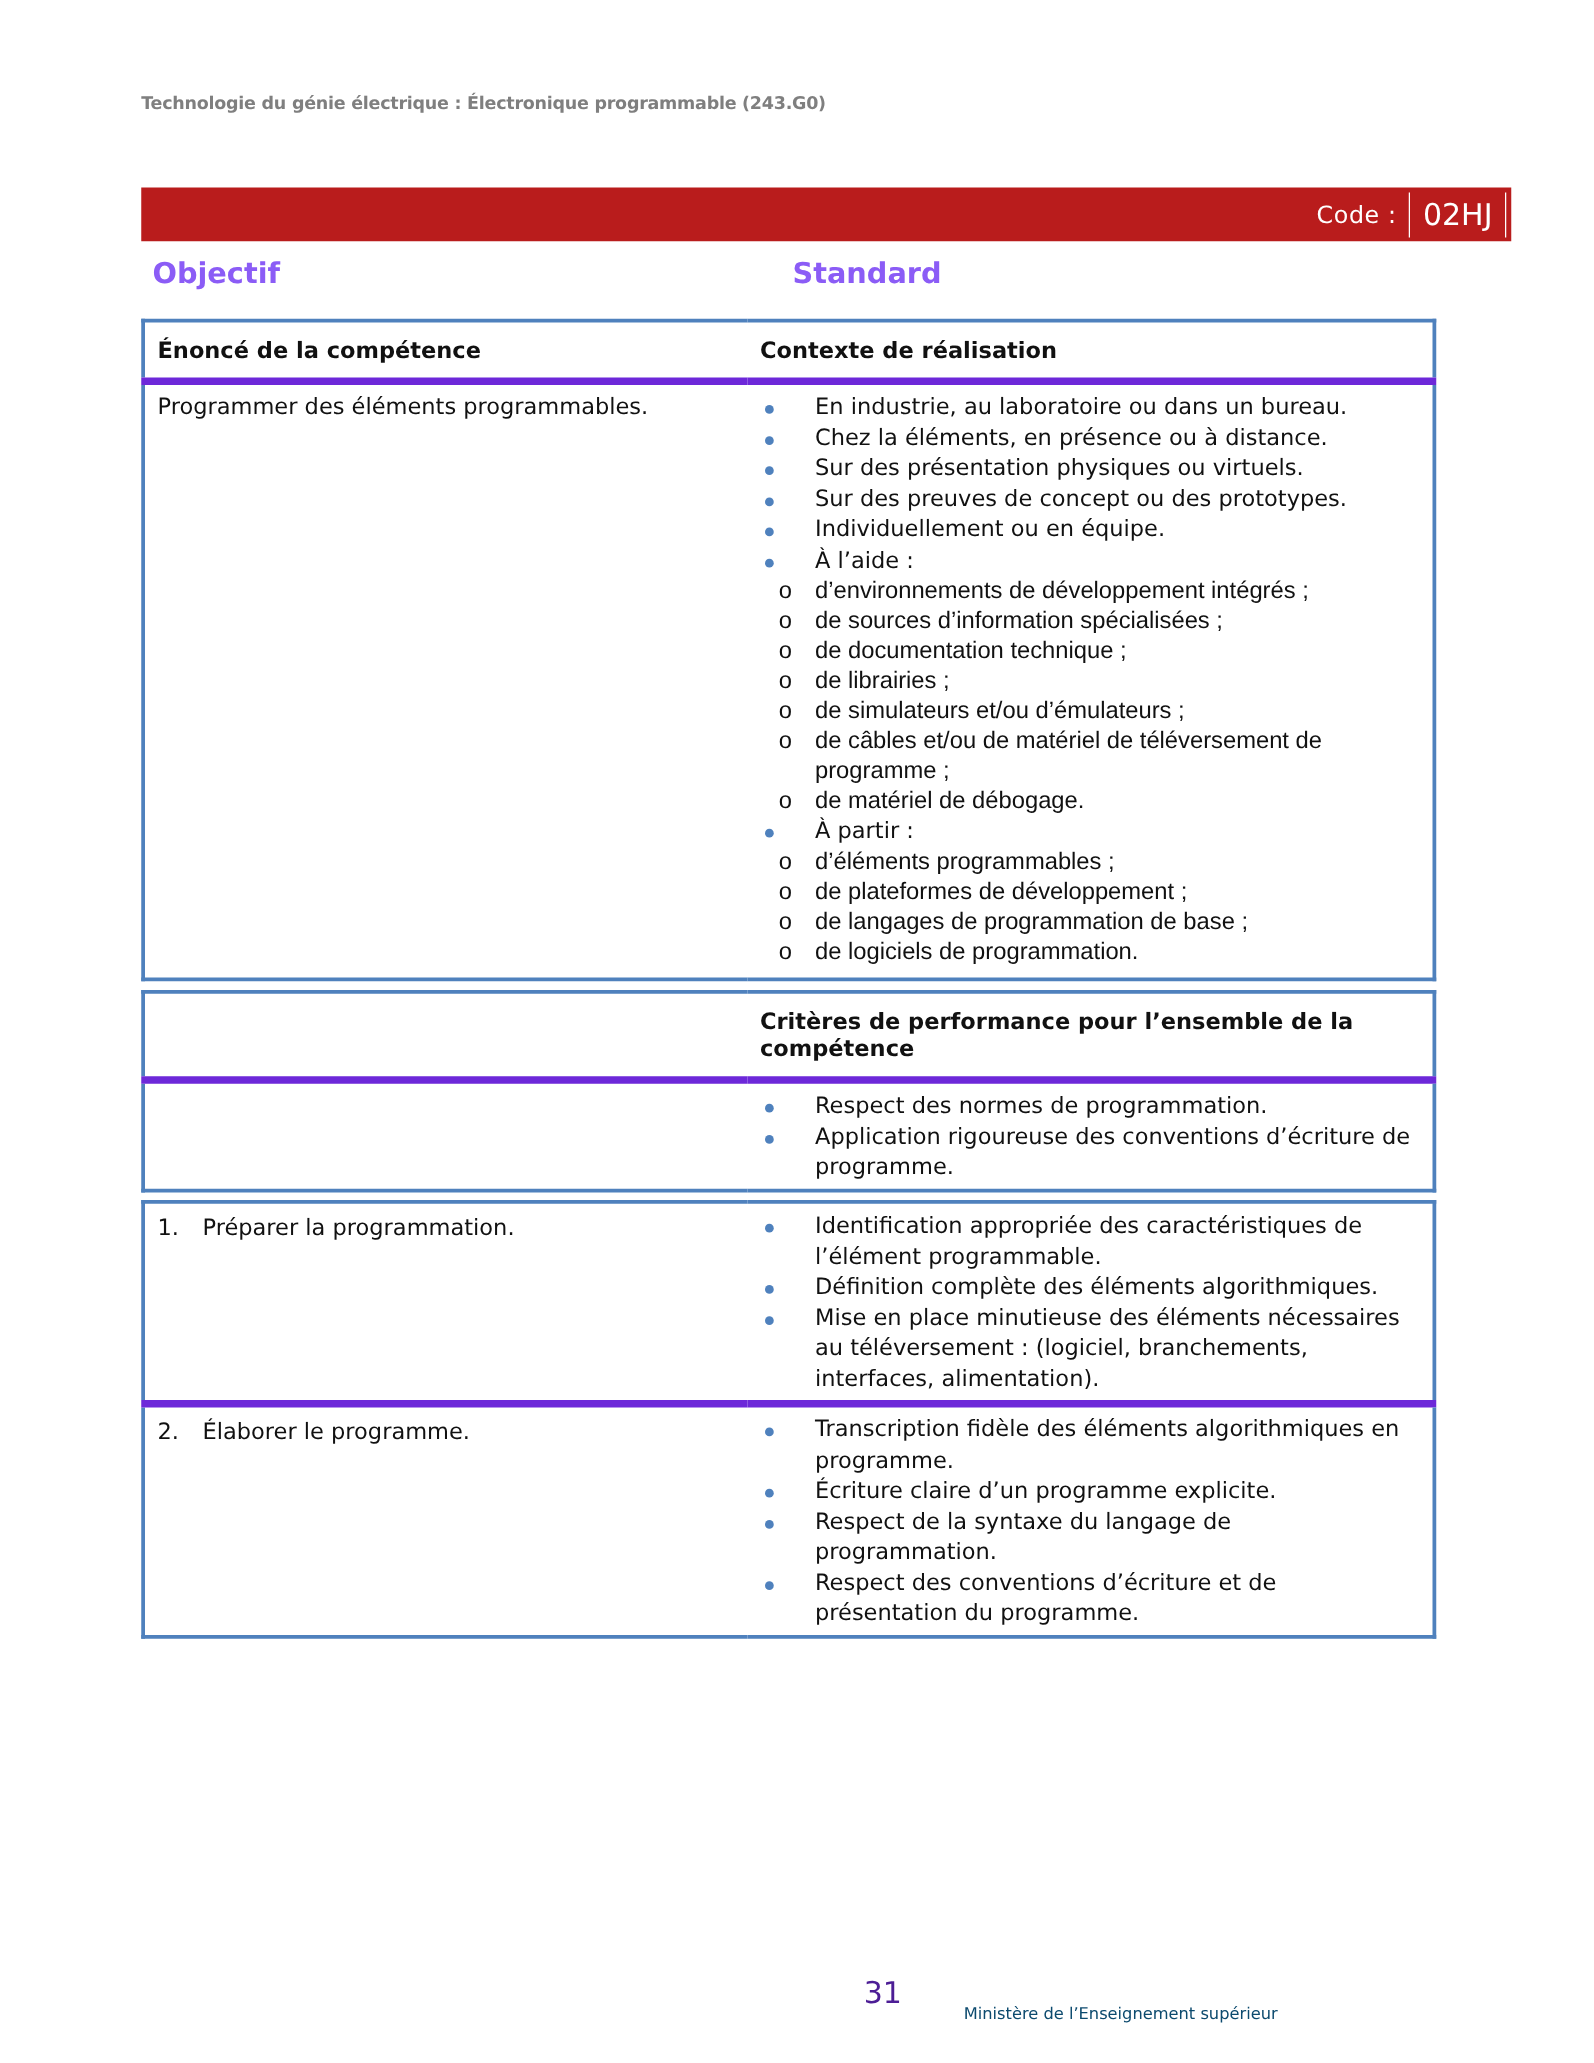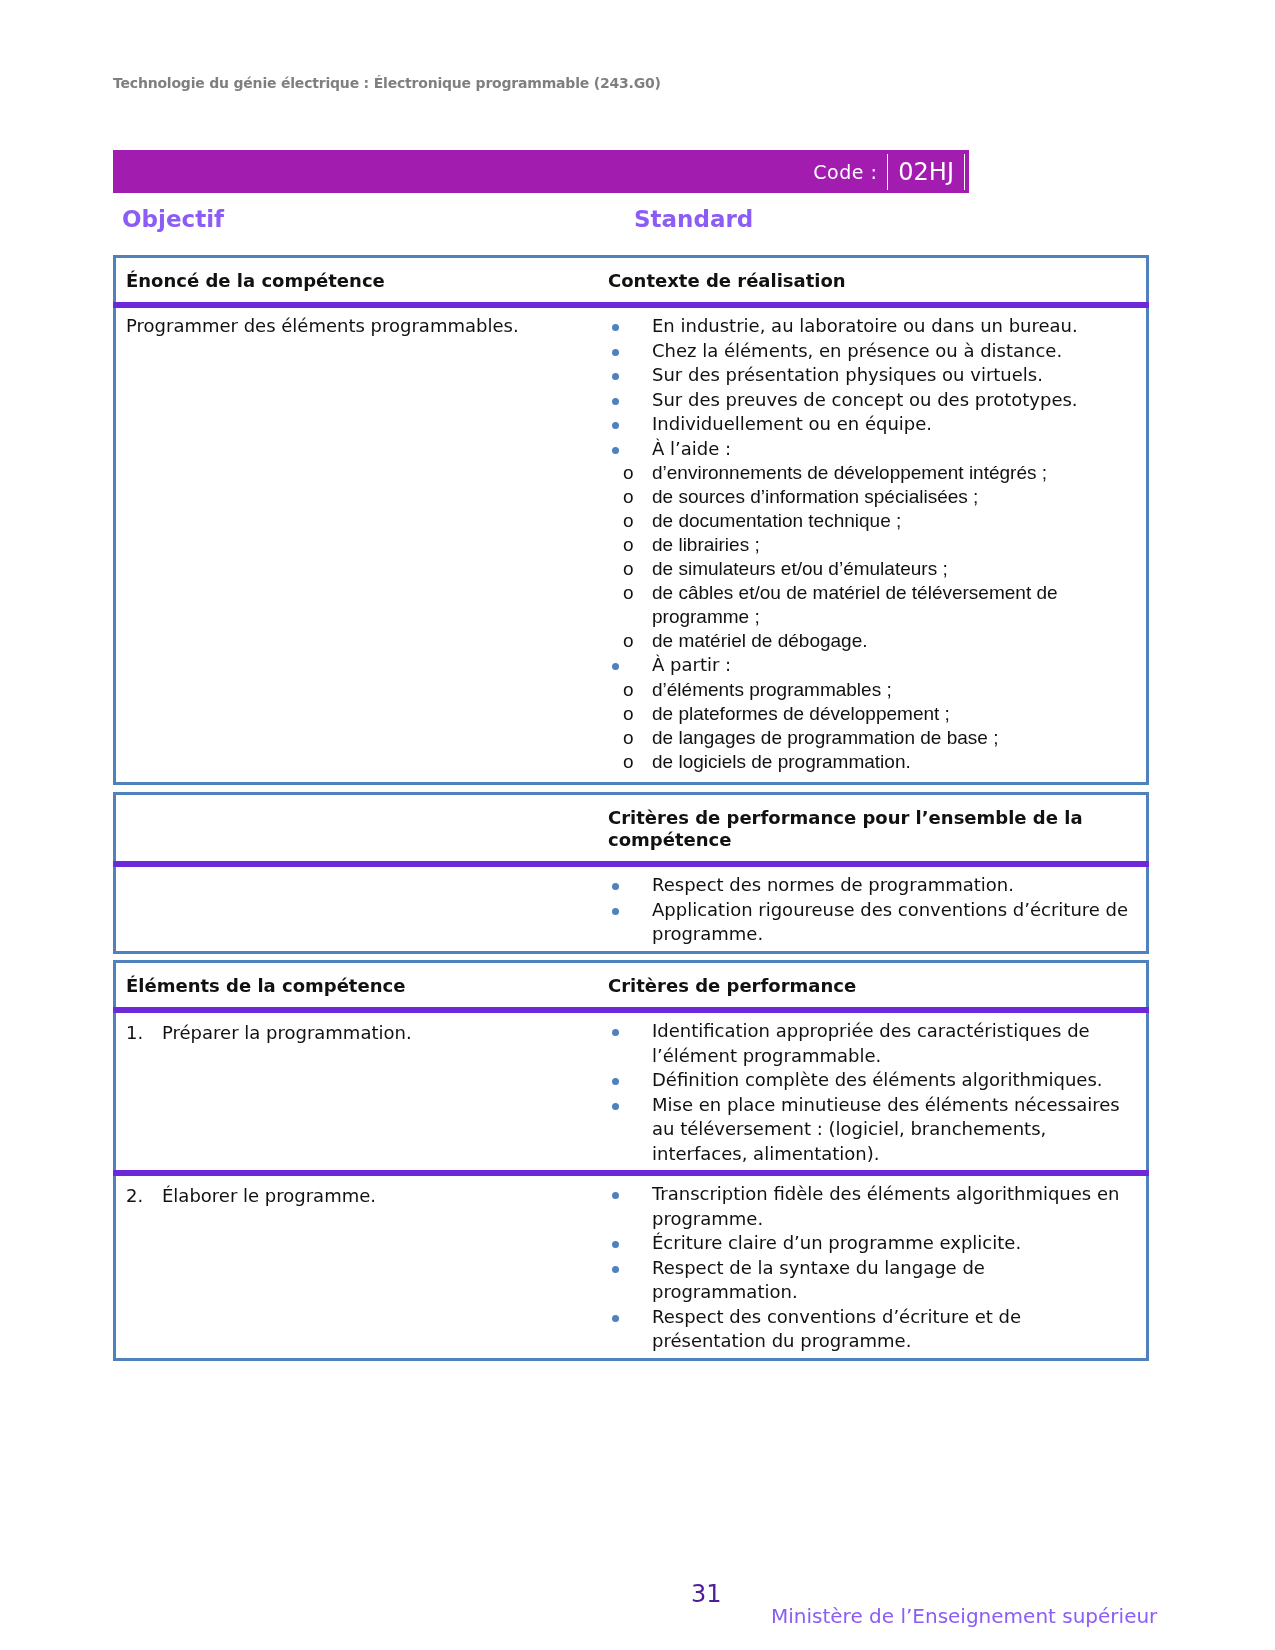--- a/index.html
+++ b/index.html
@@ -1,21 +1,21 @@
 <!DOCTYPE html>
 <html><head>
 <meta charset="utf-8">
 <style>
   html, body { margin: 0; padding: 0; background: #ffffff; }
   body { width: 1275px; height: 1650px; position: relative; overflow: hidden;
          font-family: "DejaVu Sans", sans-serif; color: #111; }
   .running-header { position: absolute; left: 113px; top: 75px; font-size: 14px; font-weight: bold;
          color: #7f7f7f; font-family: "DejaVu Sans", sans-serif; letter-spacing: -0.2px; }
-  .code-bar { position: absolute; left: 113px; top: 150px; width: 824px; height: 43px; background: #a21caf;
-         display: flex; justify-content: flex-end; align-items: center; padding-left: 32px; }
+  .code-bar { position: absolute; left: 113px; top: 150px; width: 1096px; height: 43px; background: #b91c1c;
+         display: flex; justify-content: flex-end; align-items: center; }
   .code-bar .lbl { color: #fff; font-size: 19px; padding-right: 10px; letter-spacing: 0.5px; }
   .code-bar .val { color: #fff; font-size: 24px; padding: 0 10px; border-left: 1.5px solid #fff;
          height: 36px; line-height: 36px; margin-right: 4px; border-right: 1.5px solid #fff; }
   .section-titles { position: absolute; top: 206px; left: 122px; width: 1020px; height: 34px; }
   .section-titles span { position: absolute; font-size: 23px; font-weight: bold; color: #8b5cf6; }
   .section-titles .t-obj { left: 0; }
   .section-titles .t-std { left: 512px; }
   table.comp { position: absolute; left: 113px; width: 1036px; border-collapse: collapse;
          border: 3px solid #4f81bd; table-layout: fixed; }
   table.comp td { vertical-align: top; padding: 0; border-top: 6px solid #6d28d9; }
@@ -28,21 +28,21 @@
   ul.bul > li { position: relative; padding-left: 44px; font-size: 18px; line-height: 24.5px; }
   ul.bul > li .dot { position: absolute; left: 4px; top: 10px; width: 7px; height: 7px; border-radius: 50%;
          background: #4f81bd; }
   ul.sub { list-style: none; margin: 0; padding: 0; }
   ul.sub li { position: relative; padding-left: 29px; font-family: "Liberation Sans", sans-serif;
          font-size: 19px; line-height: 24px; }
   ul.sub li .o { position: absolute; left: 0; top: 0; }
   .enum { font-size: 18px; line-height: 24px; padding: 8px 0; display: flex; }
   .enum .n { width: 36px; }
   .footer-num { position: absolute; left: 691px; top: 1580px; font-size: 24px; color: #4c1d95; }
-  .footer-txt { position: absolute; left: 771px; top: 1604px; font-size: 20px; color: #8b5cf6; }
+  .footer-txt { position: absolute; left: 771px; top: 1604px; font-size: 13px; color: #0c4a6e; }
 </style>
 </head>
 <body>
 
 <div class="running-header">Technologie du génie électrique : Électronique programmable (243.G0)</div>
 
 <div class="code-bar">
   <span class="lbl">Code :</span>
   <span class="val">02HJ</span>
 </div>
@@ -113,28 +113,20 @@
         <li><span class="dot"></span><span>Respect des normes de programmation.</span></li>
         <li><span class="dot"></span><span>Application rigoureuse des conventions d’écriture de programme.</span></li>
       </ul>
     </td>
   </tr>
 </tbody>
   </table>
 
 <table class="comp" style="top:960px;">
   <tbody>
-      <tr>
-    <td class="left">
-          <div class="hdr">Éléments de la compétence</div>
-        </td>
-    <td class="right">
-          <div class="hdr">Critères de performance</div>
-        </td>
-  </tr>
   <tr style="height:152px;">
     <td class="left">
           <div class="enum">
             <span class="n">1.</span>
             <span>Préparer la programmation.</span>
           </div>
         </td>
     <td class="right">
       <ul class="bul">
         <li><span class="dot"></span><span>Identification appropriée des caractéristiques de l’élément programmable.</span></li>

